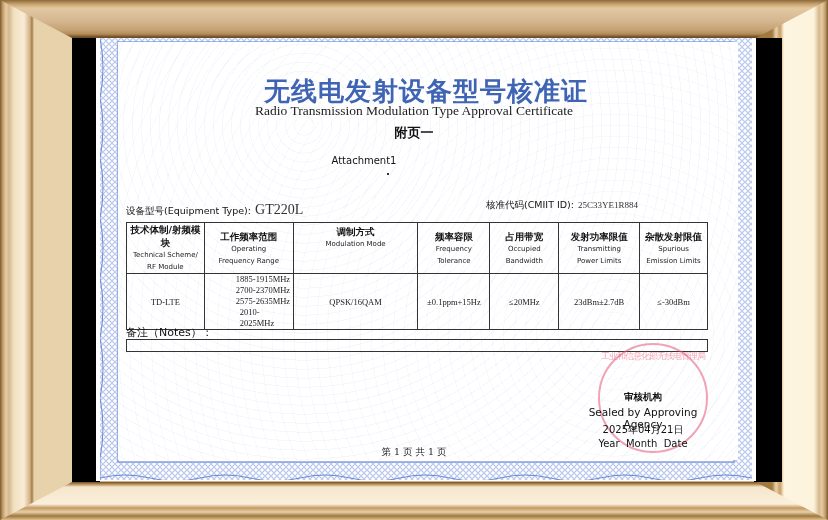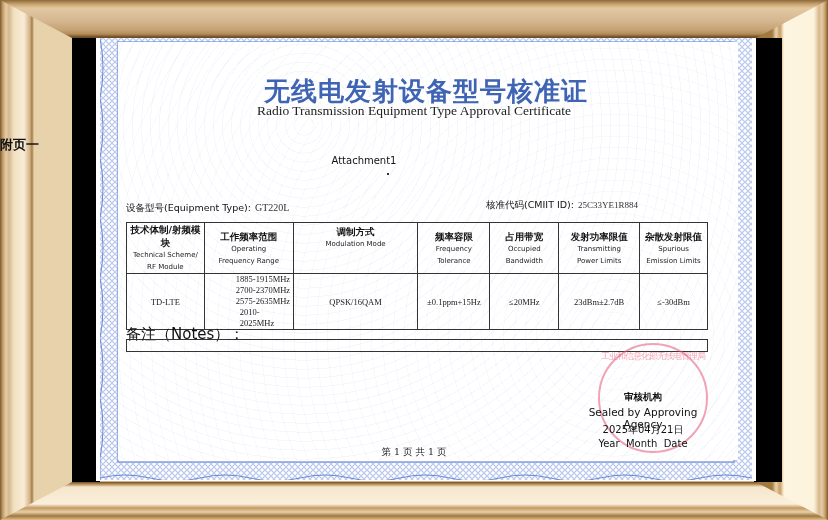--- a/index.html
+++ b/index.html
@@ -10,35 +10,35 @@
   .frame-left{position:absolute;left:0;top:0;width:72px;height:520px;background:linear-gradient(90deg,#7a5a30 0,#c9a06a 3px,#e4cda8 6px,#d6b88c 9px,#f2e2c4 14px,#f8ecd4 24px,#d2b086 30px,#a27a44 32px,#e8d2ac 34px);clip-path:polygon(0 0,72px 38px,72px 482px,0 520px);}
   .frame-right{position:absolute;right:0;top:0;width:72px;height:520px;background:linear-gradient(270deg,#7a5a30 0,#c9a06a 3px,#e4cda8 6px,#d6b88c 9px,#fcf3dc 14px,#fdf5e0 44px,#c89c62 48px,#e8d2ac 52px,#a07840 56px);clip-path:polygon(72px 0,0 38px,0 482px,72px 520px);}
   .black-l{position:absolute;left:72px;top:38px;width:28px;height:444px;background:#000;}
   .black-r{position:absolute;left:754px;top:38px;width:28px;height:444px;background:#000;}
   .paper{position:absolute;left:96px;top:38px;width:660px;height:443px;background:#fff;}
   .guilloche{position:absolute;left:100px;top:38px;width:652px;height:442px;}
   .paper-inner{position:absolute;left:118px;top:42px;width:620px;height:418px;background:#fff;
     background-image:repeating-radial-gradient(circle at 30% 20%,rgba(160,180,220,.10) 0 1px,transparent 1px 9px),repeating-radial-gradient(circle at 80% 70%,rgba(160,180,220,.08) 0 1px,transparent 1px 11px);}
   .title-cn{position:absolute;left:0;width:828px;top:74px;text-align:center;font-family:"DejaVu Serif",serif;font-weight:bold;font-size:26px;color:#3f64b4;letter-spacing:1px;margin-left:12px;}
   .title-en{position:absolute;left:0;width:828px;top:103px;text-align:center;font-family:"Liberation Serif",serif;font-size:13.5px;color:#222;}
-  .attach-cn{position:absolute;left:0;width:828px;top:136px;font-weight:bold;font-size:13px;color:#111;}
+  .attach-cn{position:absolute;left:0;width:828px;top:124px;text-align:center;font-weight:bold;font-size:13px;color:#111;}
   .attach-en{position:absolute;left:0;width:728px;top:155px;text-align:center;font-size:10px;color:#111;}
   .dot{position:absolute;left:387px;top:173px;width:2px;height:2px;background:#333;}
   .eq-type{position:absolute;left:126px;top:202px;font-size:9.5px;color:#111;}
-  .eq-type .v{font-family:"Liberation Serif",serif;font-size:10px;color:#333;margin-left:4px;}
+  .eq-type .v{font-family:"Liberation Serif",serif;font-size:14px;color:#333;margin-left:4px;}
   .cmiit{position:absolute;left:486px;top:199px;font-size:9.5px;color:#111;}
   .cmiit .v{font-family:"Liberation Serif",serif;font-size:9px;color:#333;margin-left:4px;}
   table.spec{position:absolute;left:126px;top:222px;border-collapse:collapse;width:582px;}
   table.spec td{border:1px solid #333;text-align:center;padding:0;vertical-align:middle;}
   table.spec tr.hdr td{height:38px;}
   table.spec tr.row td{height:45px;font-family:"Liberation Serif",serif;font-size:8.5px;color:#222;}
   .h-cn{display:block;font-size:9.5px;font-weight:bold;color:#111;line-height:13px;}
   .h-en{display:block;font-size:7px;color:#222;line-height:12px;}
   .freq span{display:block;line-height:11px;text-align:left;padding-left:8px;margin-left:23px;}
-  .notes-label{position:absolute;left:126px;top:325px;font-size:15px;color:#111;}
+  .notes-label{position:absolute;left:126px;top:325px;font-size:11px;color:#111;}
   .notes-box{position:absolute;left:126px;top:339px;width:580px;height:11px;border:1px solid #333;background:transparent;}
   .seal{position:absolute;left:598px;top:343px;width:110px;height:110px;border-radius:50%;border:2px solid rgba(230,90,120,.55);box-sizing:border-box;}
   .seal-text{position:absolute;left:598px;top:350px;width:110px;text-align:center;font-size:11px;color:rgba(230,90,120,.55);font-family:"DejaVu Serif",serif;}
   .sig-cn{position:absolute;left:568px;top:391px;width:150px;text-align:center;font-size:9.5px;color:#111;font-weight:bold;}
   .sig-en{position:absolute;left:568px;top:406px;width:150px;text-align:center;font-size:10.5px;color:#111;}
   .sig-date{position:absolute;left:568px;top:423px;width:150px;text-align:center;font-size:10px;color:#111;}
   .sig-ymd{position:absolute;left:568px;top:438px;width:150px;text-align:center;font-size:10px;color:#111;}
   .page-no{position:absolute;left:0;width:828px;top:446px;text-align:center;font-family:"DejaVu Serif",serif;font-size:9.5px;color:#222;}
 </style>
 </head>
@@ -60,21 +60,21 @@
     </pattern>
   </defs>
   <path d="M0,0 H652 V442 H0 Z M18,4 H634 V424 H18 Z" fill="url(#gp)" fill-rule="evenodd"></path>
   <path d="M0,0 Q6,30 0,60 Q6,90 0,120 Q6,150 0,180 Q6,210 0,240 Q6,270 0,300 Q6,330 0,360 Q6,390 0,420 L0,442" fill="none" stroke="#6b8ad6" stroke-width="1"></path>
   <rect x="18" y="4" width="616" height="420" fill="none" stroke="#6b8ad6" stroke-width="1.2"></rect>
   <path d="M0,440 Q25,434 50,440 T100,440 T150,440 T200,440 T250,440 T300,440 T350,440 T400,440 T450,440 T500,440 T550,440 T600,440 T652,440" fill="none" stroke="#6b8ad6" stroke-width="1"></path>
 </svg>
 <div class="paper-inner"></div>
 
 <div class="title-cn">无线电发射设备型号核准证</div>
-<div class="title-en">Radio Transmission Equipment Type Approval Certificate</div>
+<div class="title-en">Radio Transmission Modulation Type Approval Certificate</div>
 <div class="attach-cn">附页一</div>
 <div class="attach-en">Attachment1</div>
 <div class="dot"></div>
 
 <div class="eq-type">
   <span>设备型号(Equipment Type):</span><span class="v">GT220L</span>
 </div>
 <div class="cmiit">
   <span>核准代码(CMIIT ID):</span><span class="v">25C33YE1R884</span>
 </div>

